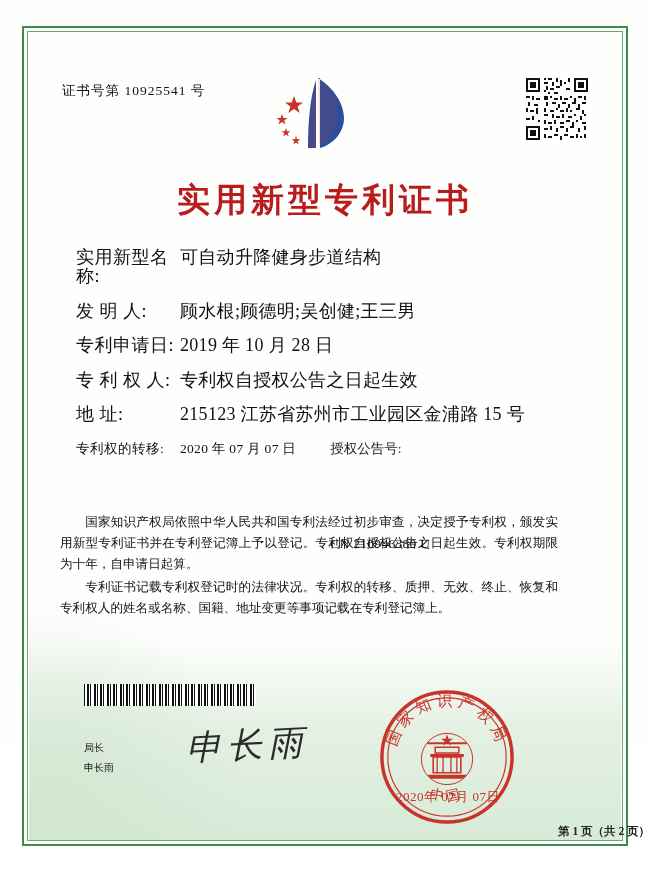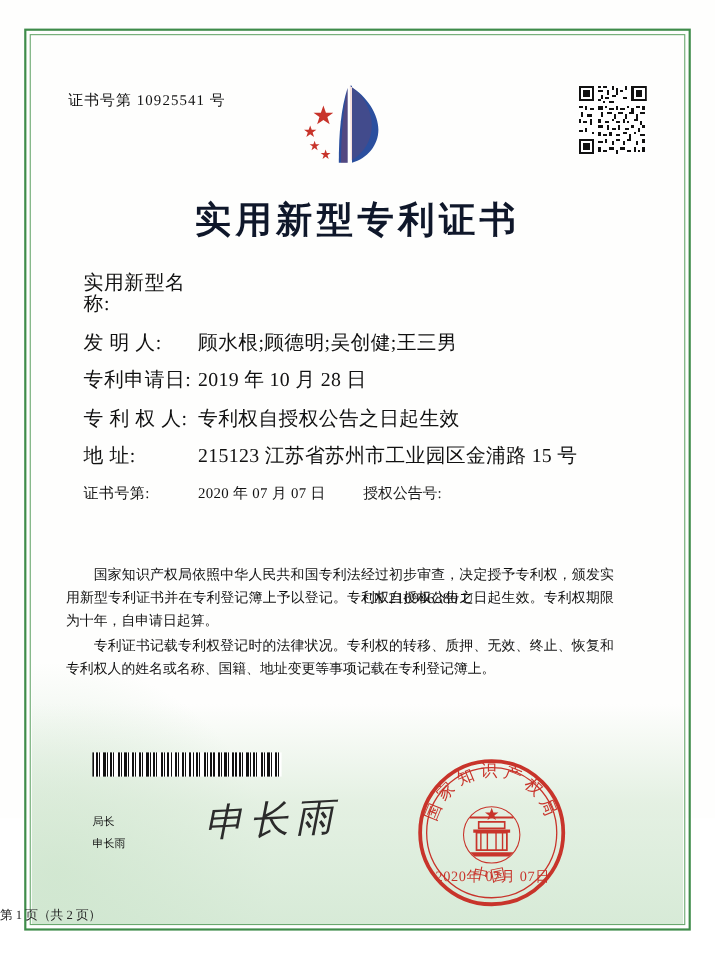--- a/index.html
+++ b/index.html
@@ -78,21 +78,21 @@
   }
 
   .title {
     position: absolute;
     left: 0; right: 0;
     top: 178px;
     text-align: center;
     font-size: 33px;
     font-weight: bold;
     letter-spacing: 4px;
-    color: #0f172a;
+    color: #b91c1c;
     font-family: "Liberation Serif", serif;
   }
 
   
   .fields {
     position: absolute;
     left: 76px; top: 248px;
     width: 500px;
   }
   .row {
@@ -186,23 +186,24 @@
     left: 396px; top: 788px;
     font-size: 13px;
     color: #c8342b;
     letter-spacing: 0.5px;
   }
 
   .page-num {
     position: absolute;
     left: 0; right: 0;
     top: 824px;
-    text-align: left;
+    text-align: right;
     font-size: 11.5px;
     color: #222;
+    font-weight: bold;
   }
 </style>
 </head>
 <body>
 
 <div class="page">
 
   <div class="frame-outer"></div>
   <div class="frame-inner"></div>
   <div class="wash-left"></div>
@@ -318,20 +319,21 @@
         <rect x="29" y="28" width="1" height="2"></rect>
     </g>
   </svg>
 
   <div class="title">实用新型专利证书</div>
 
   <div class="fields">
 
     <div class="row">
       <span class="lbl">实用新型名称:</span>
+      <span class="val">可自动升降健身步道结构</span>
     </div>
 
     <div class="row">
       <span class="lbl">发 明 人:</span>
       <span class="val">顾水根;顾德明;吴创健;王三男</span>
     </div>
 
 
     <div class="row">
       <span class="lbl">专利申请日:</span>
@@ -342,21 +344,21 @@
       <span class="lbl">专 利 权 人:</span>
       <span class="val">专利权自授权公告之日起生效</span>
     </div>
 
     <div class="row">
       <span class="lbl">地 址:</span>
       <span class="val">215123 江苏省苏州市工业园区金浦路 15 号</span>
     </div>
 
     <div class="row-split">
-      <span class="lbl">证书号第:</span>
+      <span class="lbl">专利权的转移:</span>
       <span class="val">2020 年 07 月 07 日</span>
       <span class="col2">
         <span class="lbl2">授权公告号:</span>
         <span class="val">CN 210946380 U</span>
       </span>
     </div>
 
   </div>
 
   <div class="body-text">

